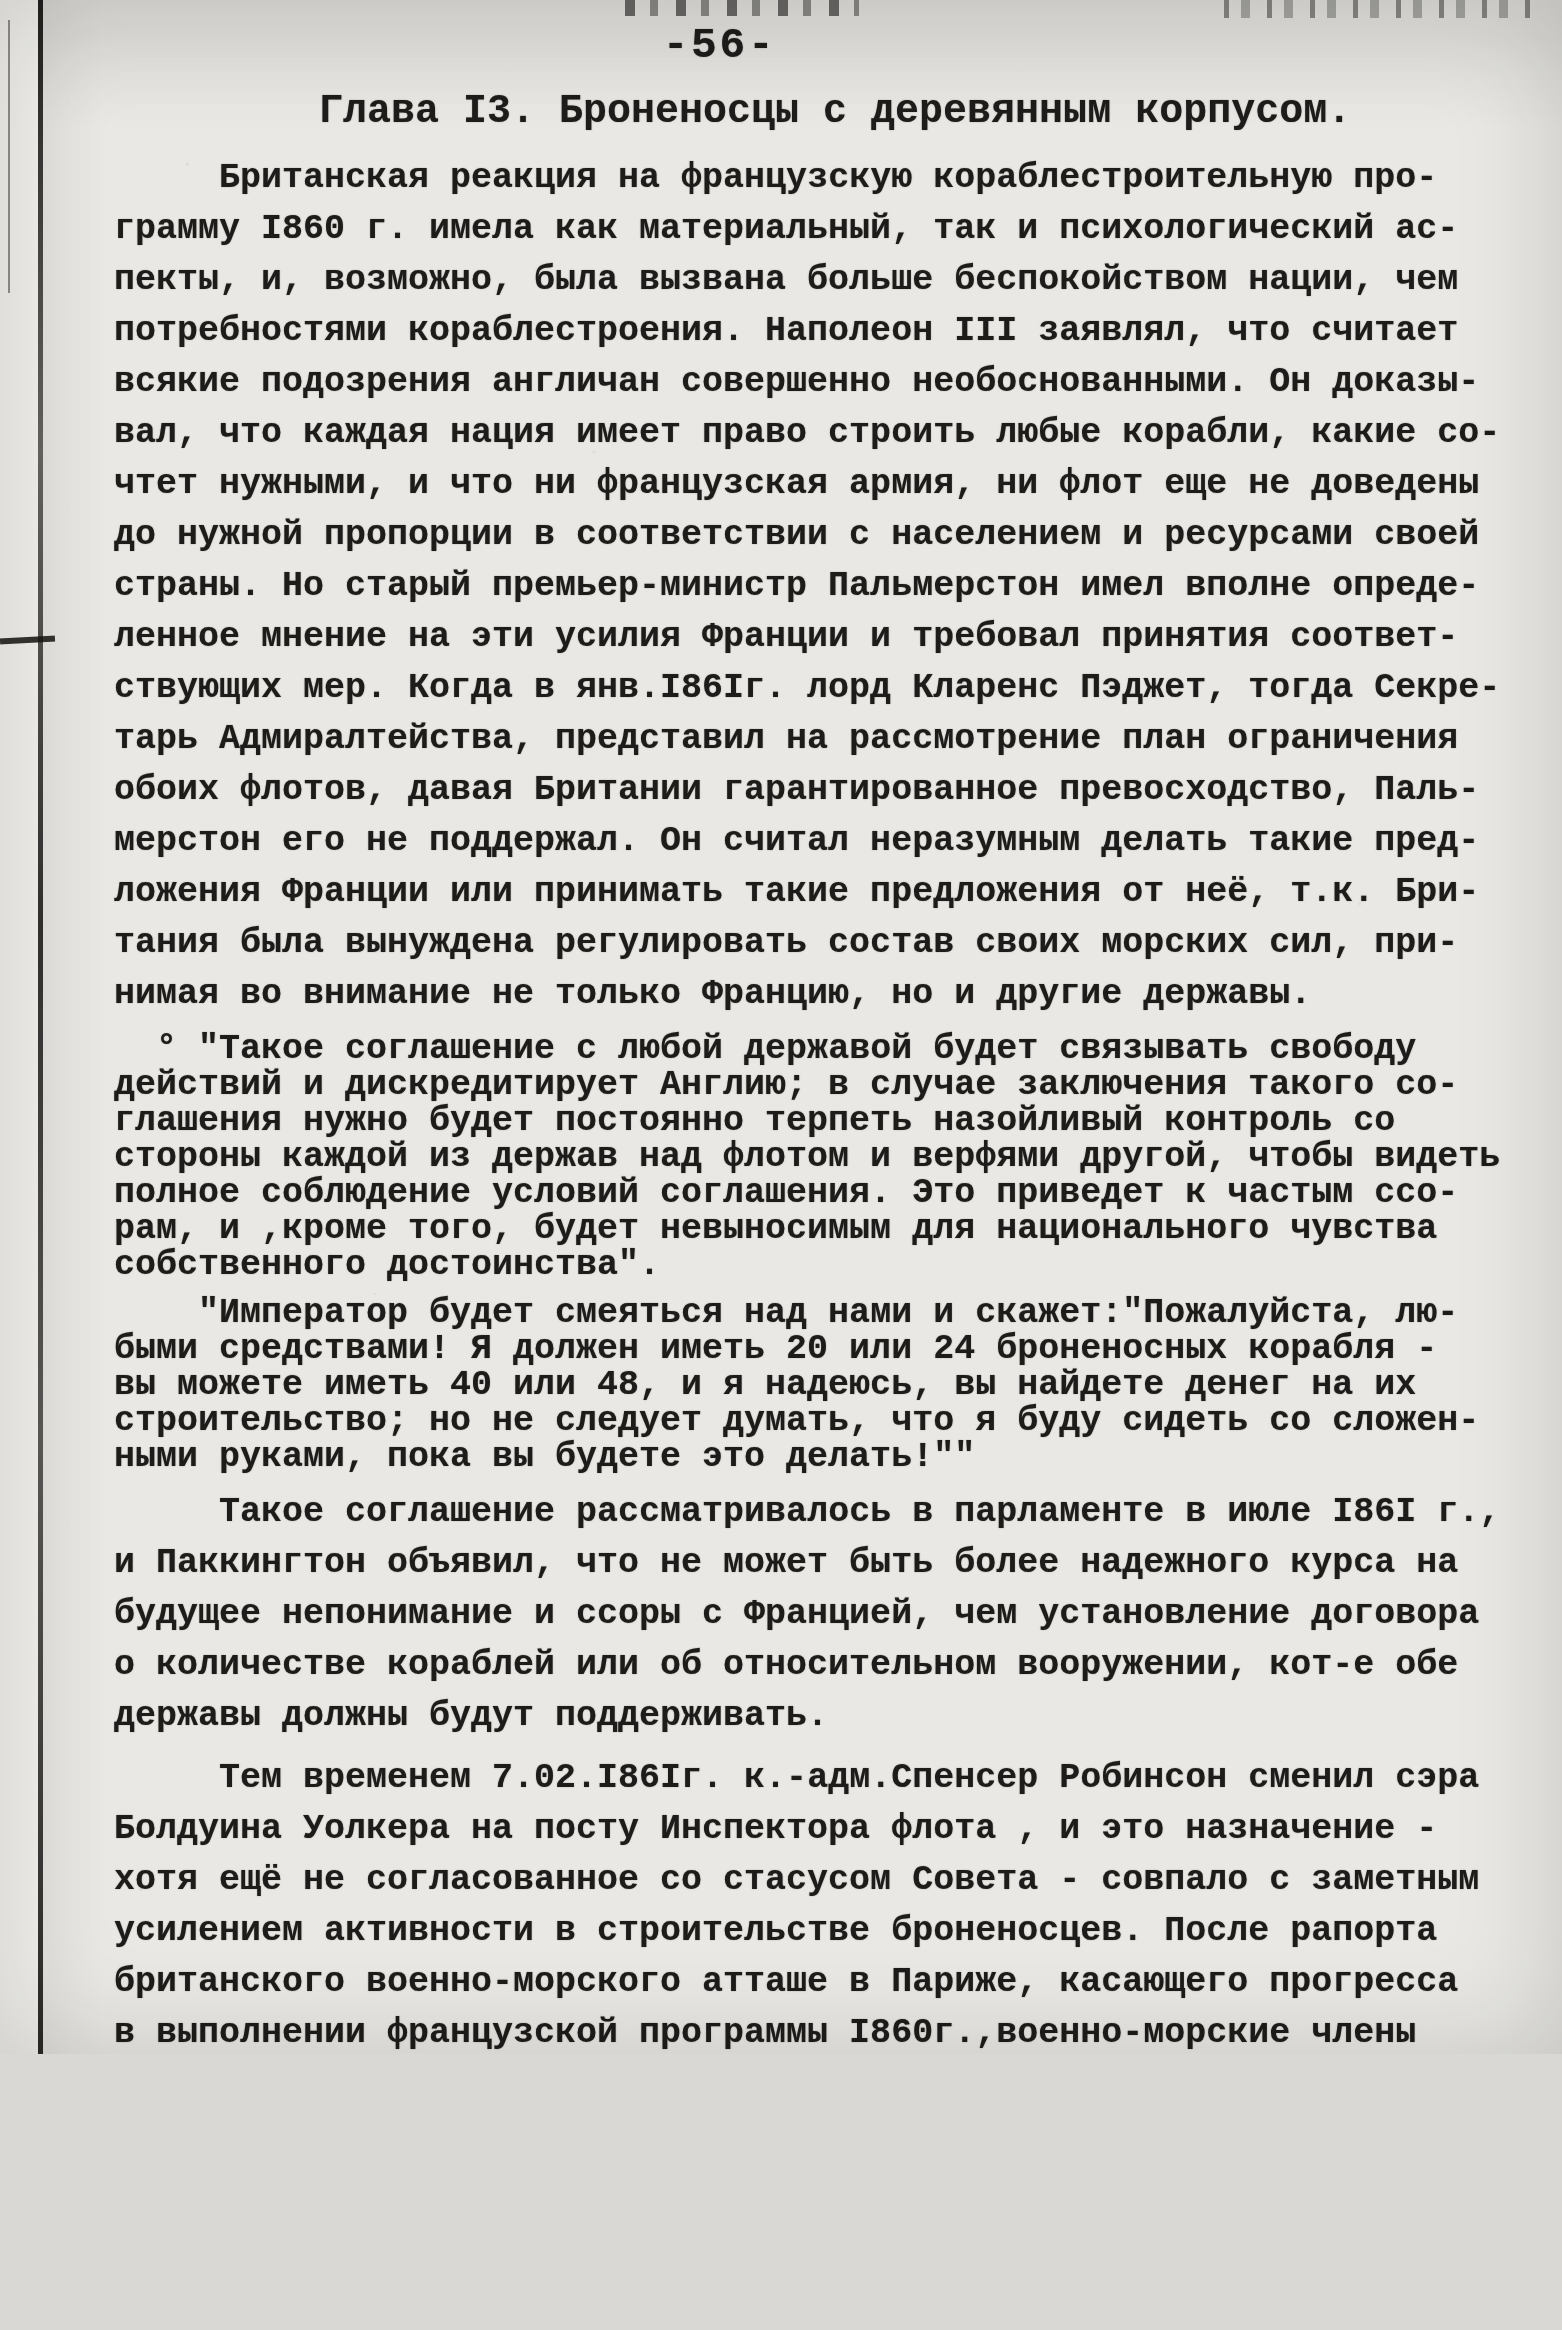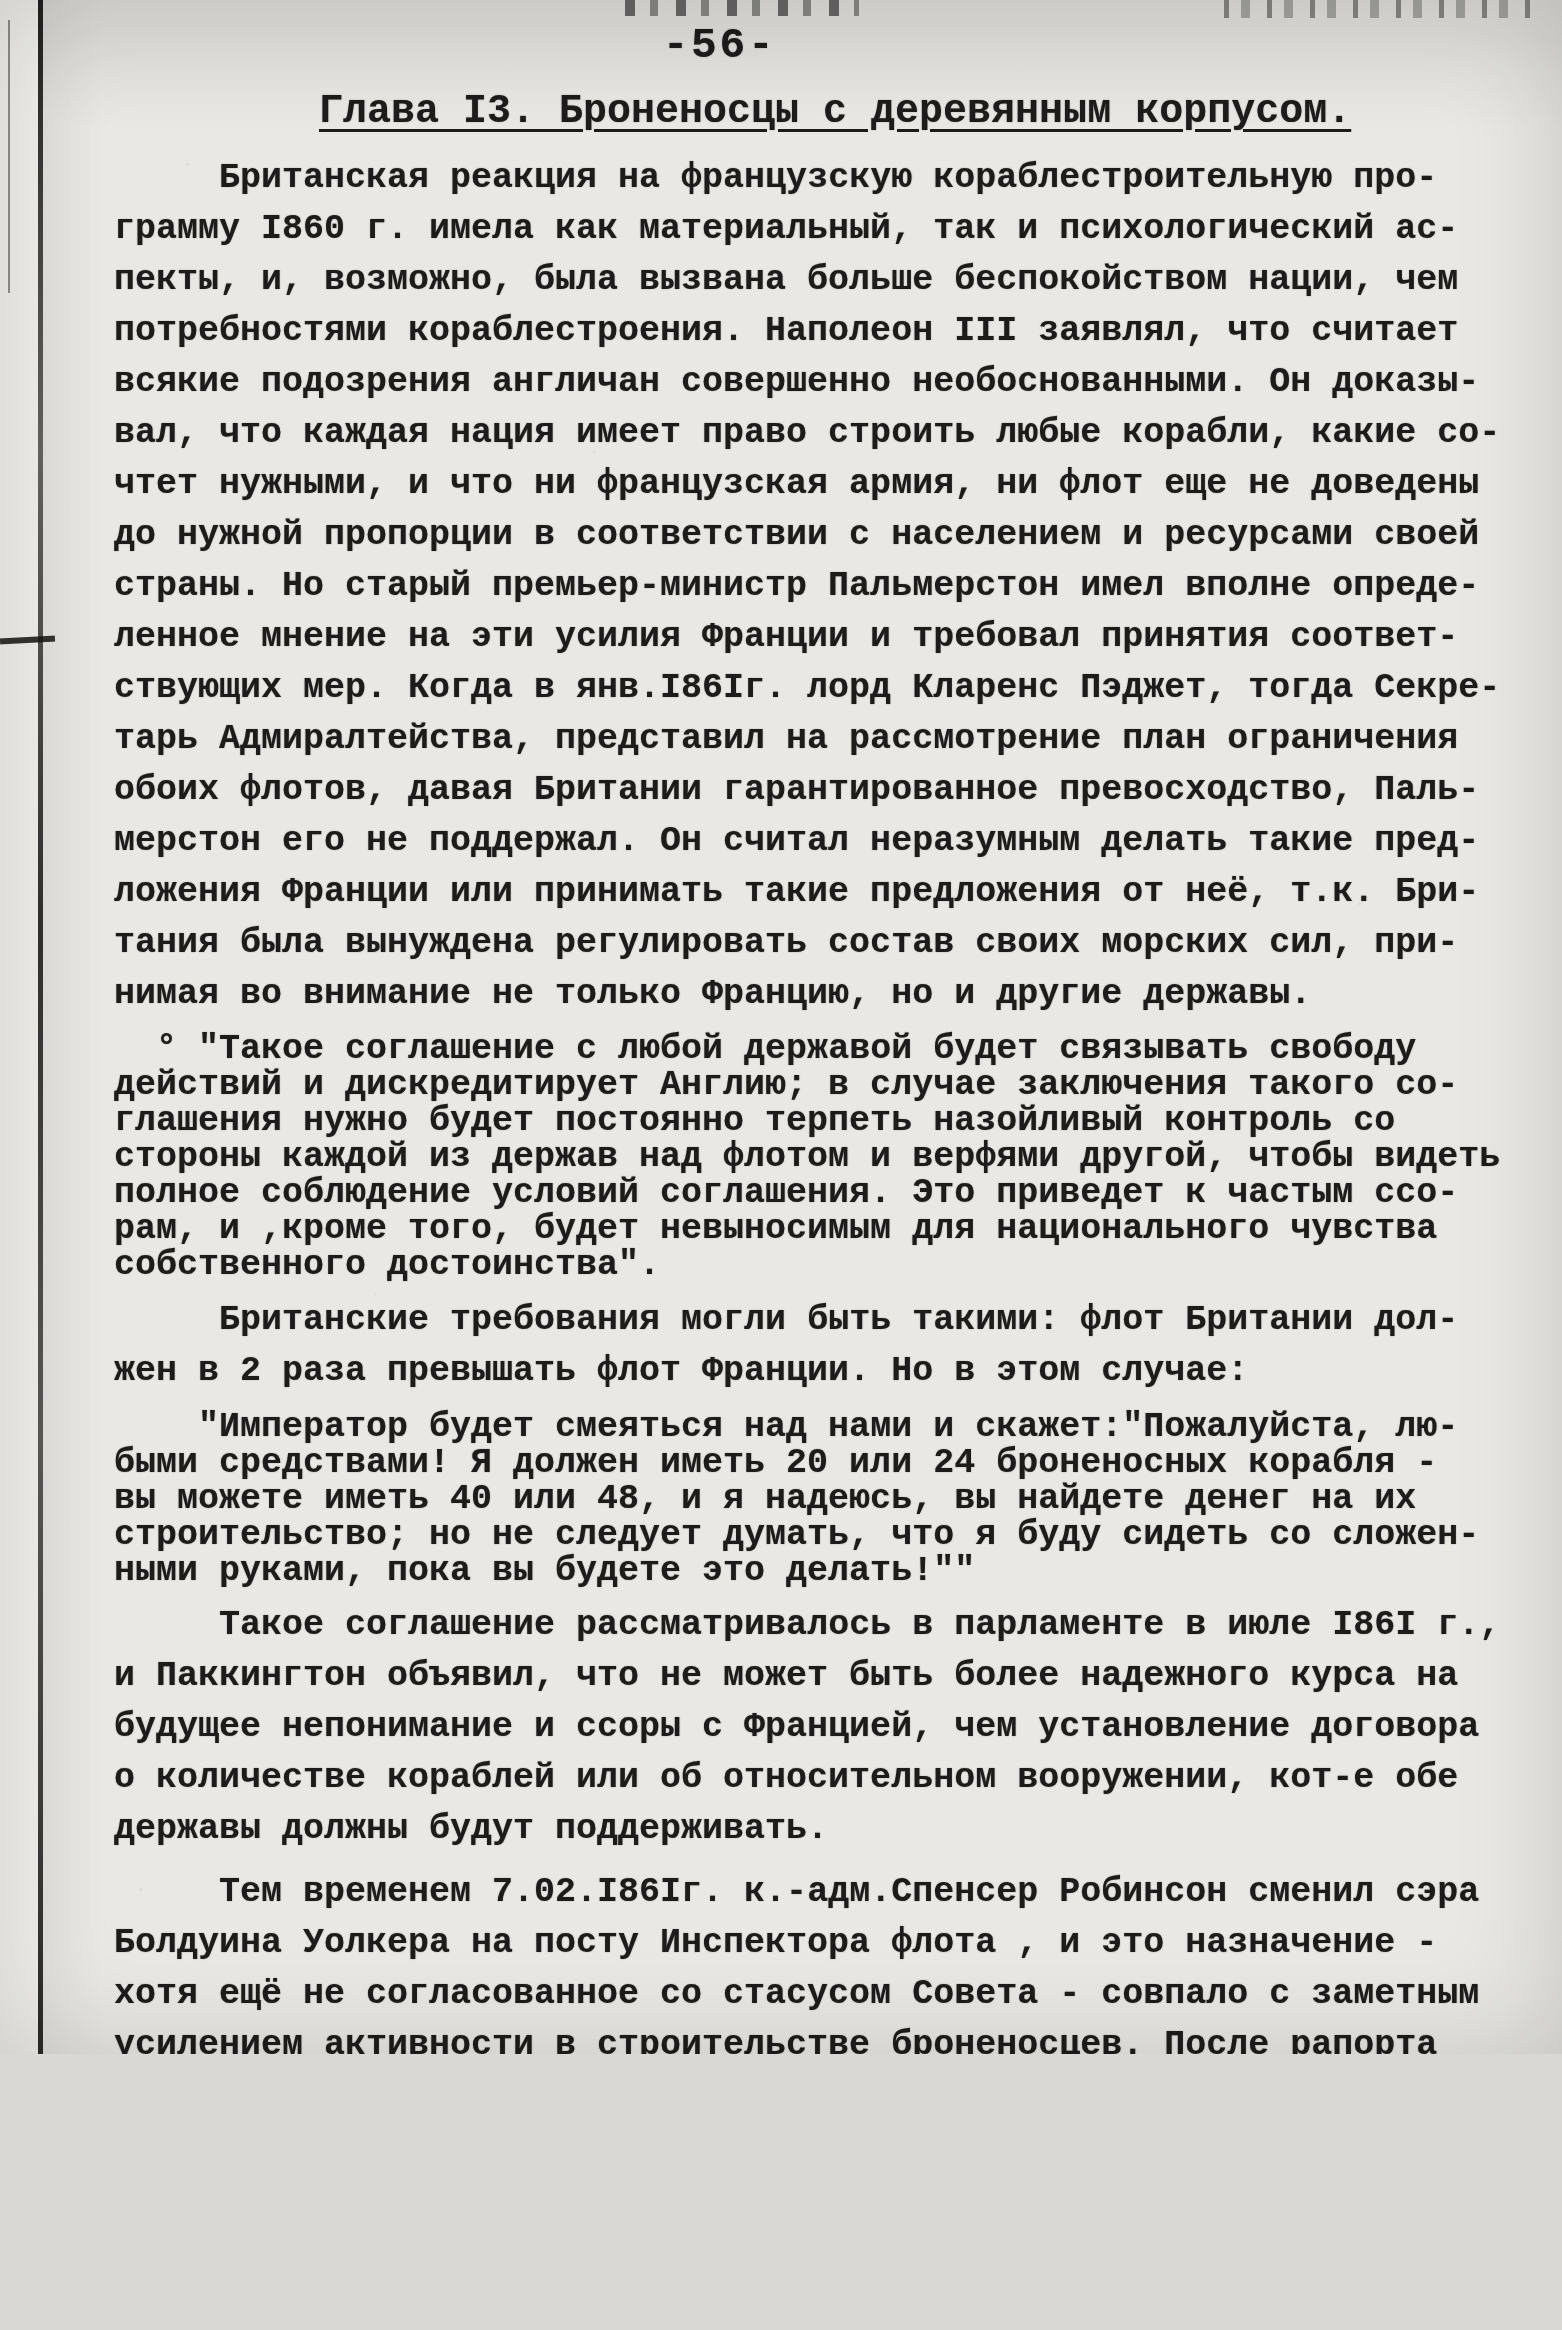--- a/index.html
+++ b/index.html
@@ -101,21 +101,20 @@
     letter-spacing: 2.6px;
   }
   .heading {
     margin: 0 0 14.3px 319px;
     font-size: 40px;
     line-height: 52px;
     font-weight: 700;
     white-space: pre;
   }
   .heading .u {
-    text-decoration: underline;
     text-decoration-thickness: 3.3px;
     text-underline-offset: 6.5px;
   }
   .body-text {
     margin-left: 114px;
     width: 1387px;
   }
   .block {
     margin: 0;
     white-space: pre-wrap;
@@ -159,22 +158,20 @@
 ложения Франции или принимать такие предложения от неё, т.к. Бри-
 тания была вынуждена регулировать состав своих морских сил, при-
 нимая во внимание не только Францию, но и другие державы.</p>
     <p class="block quote typed">  ° "Такое соглашение с любой державой будет связывать свободу
 действий и дискредитирует Англию; в случае заключения такого со-
 глашения нужно будет постоянно терпеть назойливый контроль со
 стороны каждой из держав над флотом и верфями другой, чтобы видеть
 полное соблюдение условий соглашения. Это приведет к частым ссо-
 рам, и ,кроме того, будет невыносимым для национального чувства
 собственного достоинства".</p>
-    <p class="block body typed">     Британские требования могли быть такими: флот Британии дол-
-жен в 2 раза превышать флот Франции. Но в этом случае:</p>
     <p class="block quote typed">    "Император будет смеяться над нами и скажет:"Пожалуйста, лю-
 быми средствами! Я должен иметь 20 или 24 броненосных корабля -
 вы можете иметь 40 или 48, и я надеюсь, вы найдете денег на их
 строительство; но не следует думать, что я буду сидеть со сложен-
 ными руками, пока вы будете это делать!""</p>
     <p class="block body typed">     Такое соглашение рассматривалось в парламенте в июле I86I г.,
 и Паккингтон объявил, что не может быть более надежного курса на
 будущее непонимание и ссоры с Францией, чем установление договора
 о количестве кораблей или об относительном вооружении, кот-е обе
 державы должны будут поддерживать.</p>

